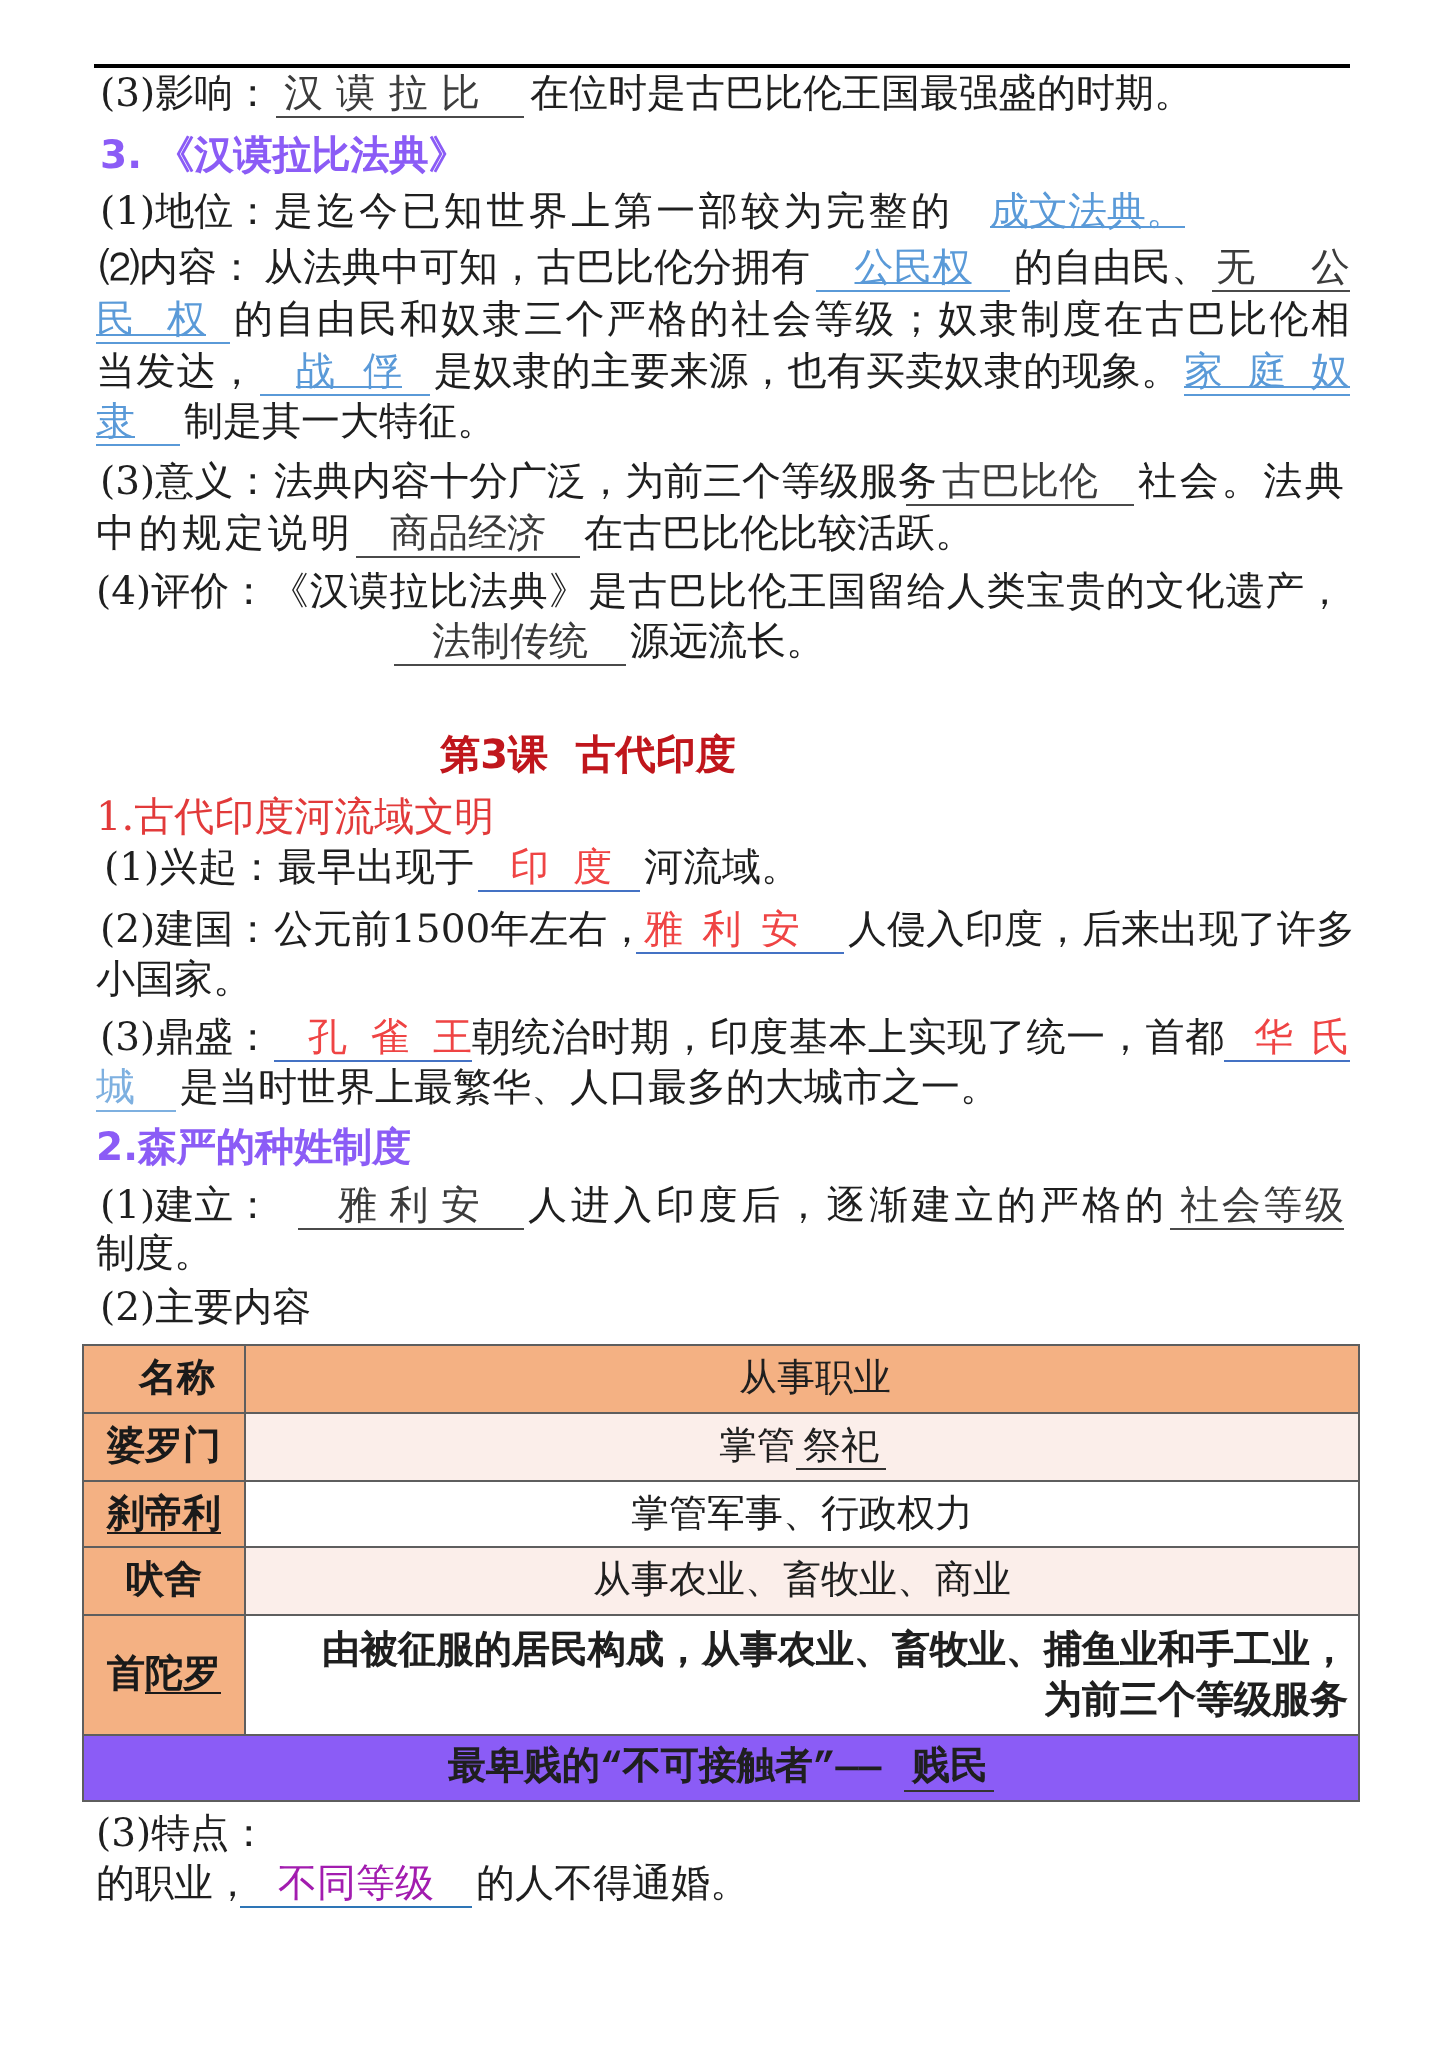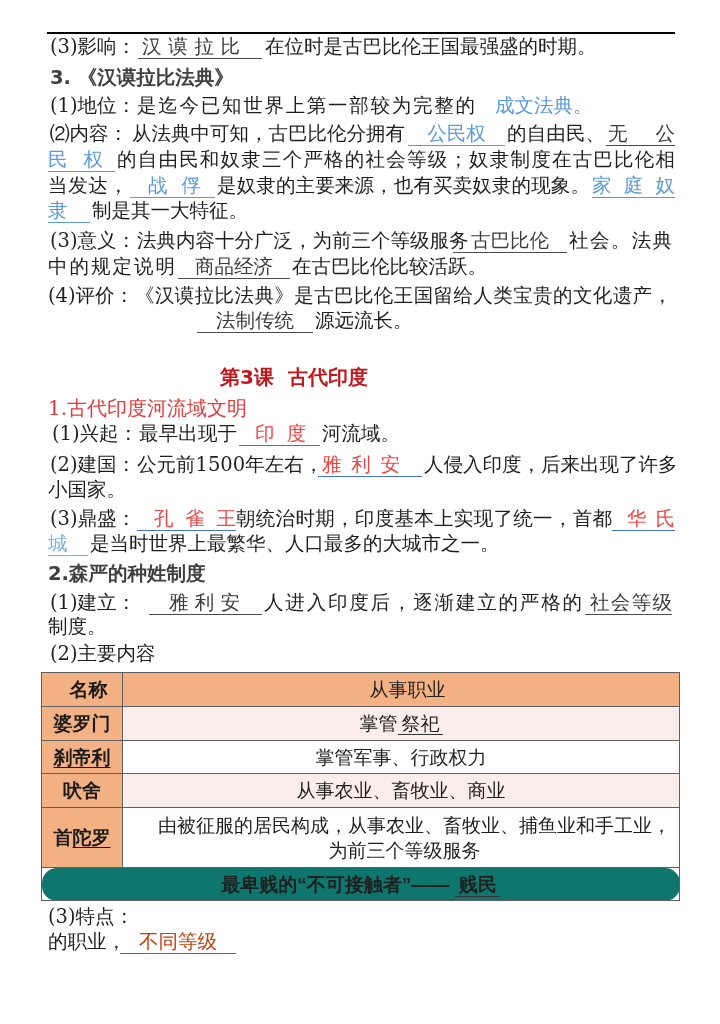--- a/index.html
+++ b/index.html
@@ -7,39 +7,39 @@
     width: 720px; height: 1024px; position: relative; overflow: hidden;
     background: #ffffff; color: #1f1f1f;
     font-family: "DejaVu Serif", "Liberation Serif", serif; font-size: 19.5px;
   }
   .rule { position: absolute; left: 47px; top: 32px; width: 628px; height: 1.6px; background: #000; }
   .ln { position: absolute; left: 0; width: 720px; height: 26px; }
   .s { position: absolute; top: 0; height: 26px; line-height: 26px; white-space: nowrap; box-sizing: border-box; }
   .j { text-align: justify; text-align-last: justify; }
   .c { text-align: center; }
   .b { height: 25px; border-bottom: 1.3px solid #4a4a4a; color: #3c3c3c; }
-  .blue1 { color: #5A9AD8; border-color: #5A9AD8; }
+  .blue1 { color: #5A9AD8; border-color: #5A9AD8; text-decoration: underline; }
   .blue2 { color: #ef4444; border-color: #4472C4; }
   .blue3 { color: #7EB0E0; border-color: #7EB0E0; }
-  .blue4 { color: #c2410c; border-color: #2E75B6; font-family: "DejaVu Sans", "Liberation Sans", sans-serif; }
-  .h-red { color: #404040; font-family: "DejaVu Sans", "Liberation Sans", sans-serif; font-weight: bold; font-size: 19.5px; }
+  .blue4 { color: #a21caf; border-color: #2E75B6; font-family: "DejaVu Sans", "Liberation Sans", sans-serif; }
+  .h-red { color: #8b5cf6; font-family: "DejaVu Sans", "Liberation Sans", sans-serif; font-weight: bold; font-size: 19.5px; }
   .h-red2 { color: #E23A3A; font-size: 20px; }
   .title { color: #C0161C; font-family: "DejaVu Sans", "Liberation Sans", sans-serif; font-weight: bold; font-size: 20px; }
   table.caste {
     position: absolute; left: 41px; top: 672px; width: 638px;
     border-collapse: collapse; table-layout: fixed; font-size: 19px;
   }
   table.caste td { border: 1px solid #5e5e5e; padding: 0 5px; text-align: center; line-height: 25px; }
   table.caste td.name { background: #F4B183; font-family: "DejaVu Sans", "Liberation Sans", sans-serif; font-weight: bold; color: #1a1a1a; }
   table.caste tr.head td { background: #F4B183; height: 33px; padding-left: 18px; }
   table.caste tr.pink td.occ { background: #FBEEEA; }
   table.caste tr.white td.occ { background: #ffffff; }
-  table.caste td.multi { text-align: center; padding-left: 12px; }
+  table.caste td.multi { text-align: right; padding-left: 12px; font-weight: bold; }
   table.caste td.multi span.l1 { display: block; padding-left: 20px; }
-  table.caste tr.foot td { background: #0f766e; font-family: Liberation Sans, sans-serif; font-weight: bold; height: 32px; border-radius: 15px; }
+  table.caste tr.foot td { background: #8b5cf6; font-family: Liberation Mono, monospace; font-weight: bold; height: 32px; }
   .ul { text-decoration: underline; text-underline-offset: 3px; }
   .ulpad { display: inline-block; border-bottom: 1.2px solid #333; line-height: 22px; padding: 0 3px 0 4px; }
 </style>
 </head>
 <body>
 
 <div class="rule"></div>
 
 <div class="ln" style="top:34px">
   <span class="s" style="left:50px;width:86px">(3)影响：</span>
@@ -201,13 +201,14 @@
 </tbody>
   </table>
 
 <div class="ln" style="top:904px">
   <span class="s" style="left:48px;width:85px">(3)特点：</span>
 </div>
 
 <div class="ln" style="top:929px">
   <span class="s j" style="left:48px;width:72px">的职业，</span>
   <span class="s b blue4 c" style="left:120px;width:116px">不同等级</span>
+  <span class="s" style="left:238px;width:145px">的人不得通婚。</span>
 </div>
 
 </body></html>

